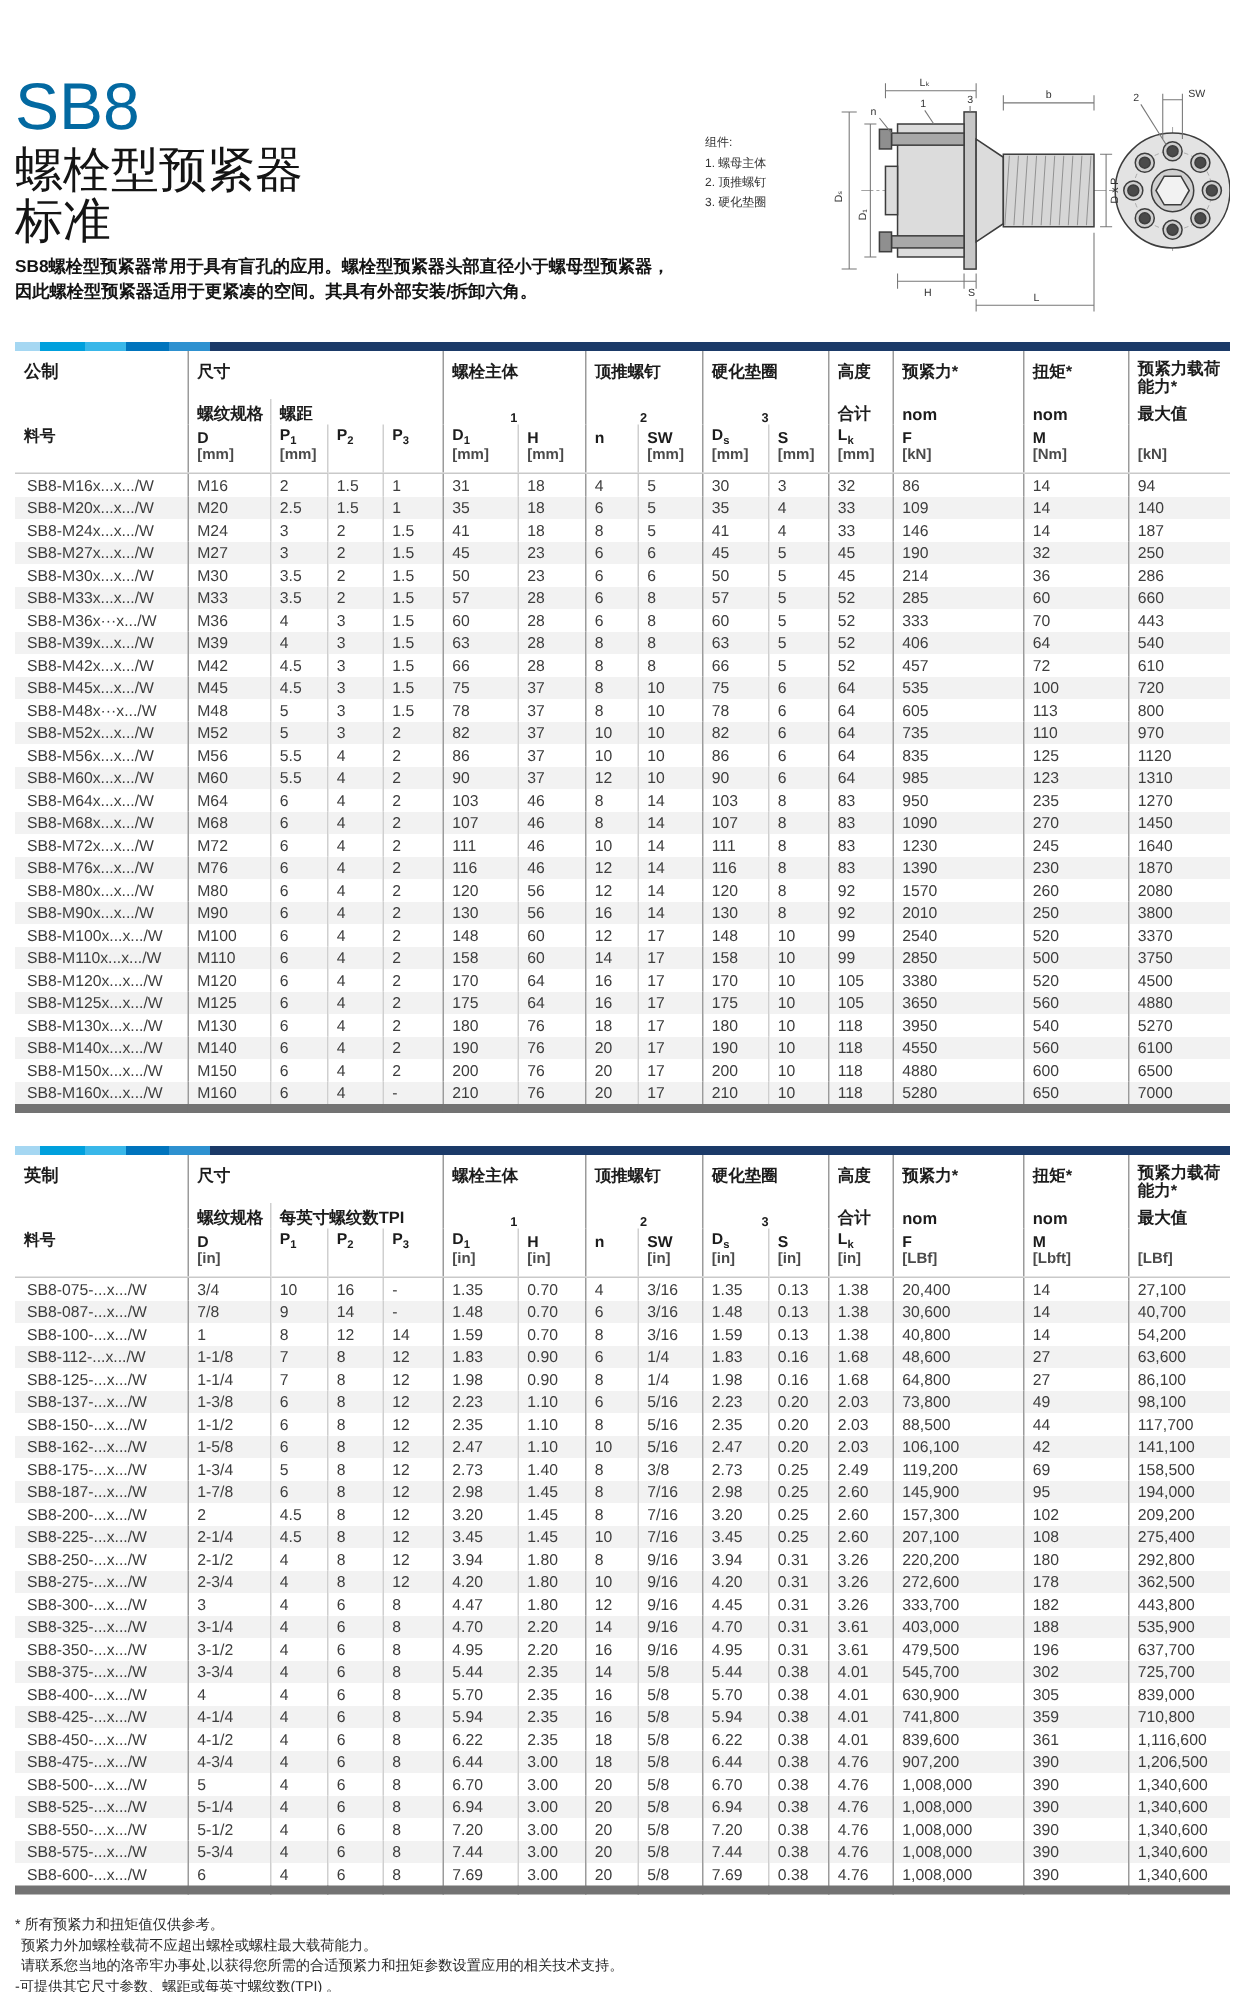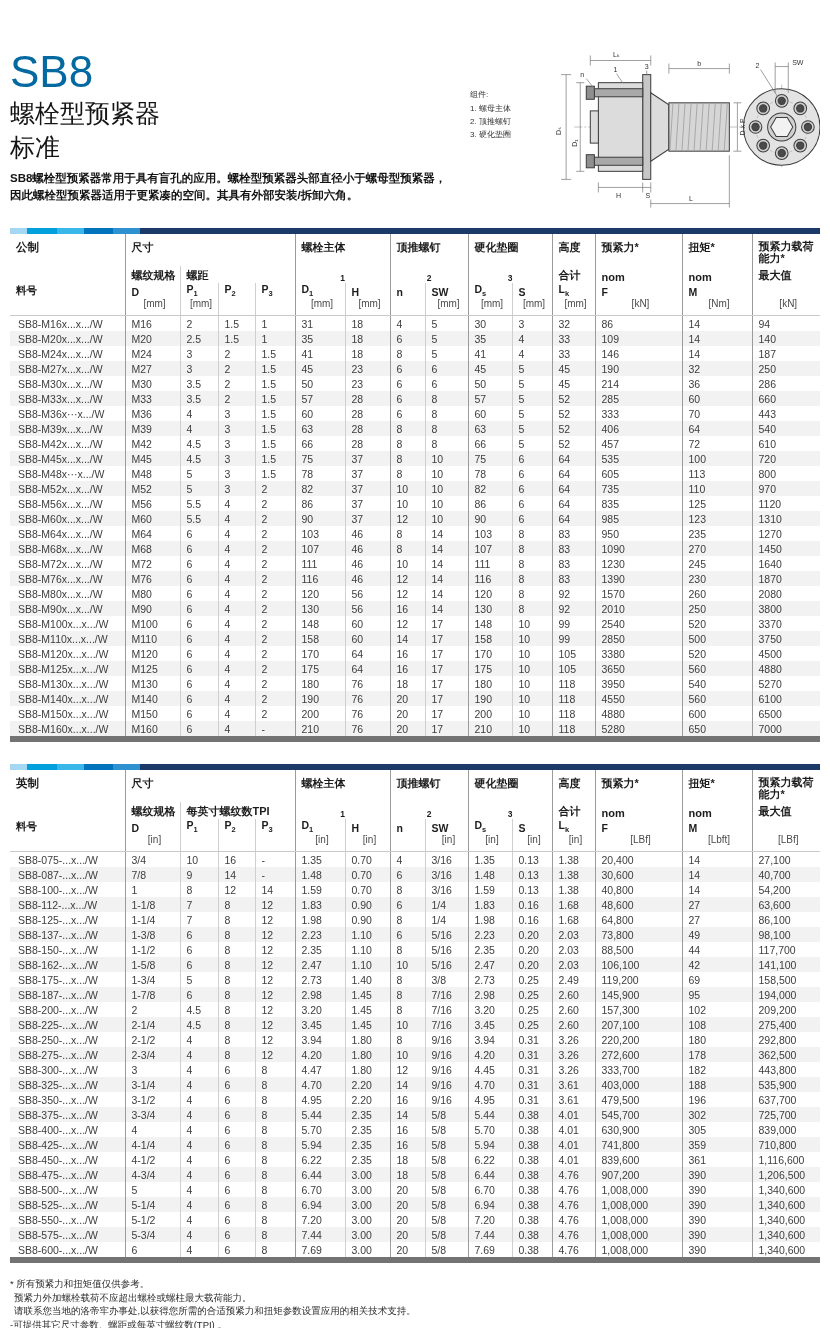--- a/index.html
+++ b/index.html
@@ -3,21 +3,21 @@
 <meta charset="utf-8">
 <style>
   html,body{margin:0;padding:0;background:#fff;}
   body{width:830px;height:1328px;overflow:hidden;
        font-family:"Liberation Sans","DejaVu Sans",sans-serif;color:#1a1a1a;}
   .page{position:relative;width:810px;padding:0 10px;}
 
   
   .header{position:relative;height:168px;margin-top:50px;}
   .title-block h1{margin:0;font-size:44px;font-weight:400;letter-spacing:0;line-height:44px;color:#0369a1;}
-  .sub{font-size:25px;line-height:30px;margin-top:4px;color:#141414;}
+  .sub{font-size:32px;line-height:30px;margin-top:4px;color:#141414;}
   .desc{margin:8px 0 0 0;font-size:11.5px;font-weight:600;line-height:17px;color:#141414;}
 
   .drawing{position:absolute;top:-4px;right:0;width:350px;height:168px;display:flex;}
   .legend{width:78px;padding-top:42px;font-size:8px;line-height:13px;color:#333;}
   .legend .lt{margin-bottom:1px;}
   .drawing svg{flex:1;}
   .dim-line{stroke:#777;stroke-width:0.7;fill:none;}
   .dim-text{fill:#333;font-size:7px;}
   .cl{stroke:#999;stroke-width:0.6;stroke-dasharray:8 2 2 2;}
 
@@ -35,21 +35,21 @@
   .gb{border-left:1px solid #9b9b9b;}
   .mb{border-left:1px solid #cfcfcf;}
   thead tr:last-child th{border-bottom:1px solid #c9c9c9;}
   th.g{font-size:11px;font-weight:bold;color:#1c1c1c;vertical-align:top;padding-top:6px;height:26px;}
   th.wrap{white-space:normal;line-height:12px;}
   th.t1{font-size:11.5px;}
   th.g2{font-size:11px;font-weight:bold;color:#1c1c1c;vertical-align:bottom;height:17px;}
   th.sup{font-size:8.5px;font-weight:bold;text-align:center;vertical-align:bottom;padding:0;color:#1c1c1c;}
   th.sym{font-size:10.5px;font-weight:bold;color:#1c1c1c;vertical-align:bottom;height:15px;}
   th.sym sub{font-size:7.5px;}
-  th.unit{font-size:10px;font-weight:normal;color:#4a4a4a;vertical-align:top;height:15px;padding-bottom:2px;text-align:center;}
+  th.unit{font-size:10px;font-weight:bold;color:#4a4a4a;vertical-align:top;height:15px;padding-bottom:2px;}
 
   
   .footnotes{margin-top:14px;font-size:9.5px;line-height:13.5px;color:#2b2b2b;}
   .footnotes .fn:nth-child(2),.footnotes .fn:nth-child(3){padding-left:4px;}
 </style>
 </head>
 <body>
 
 <div class="page">
 

